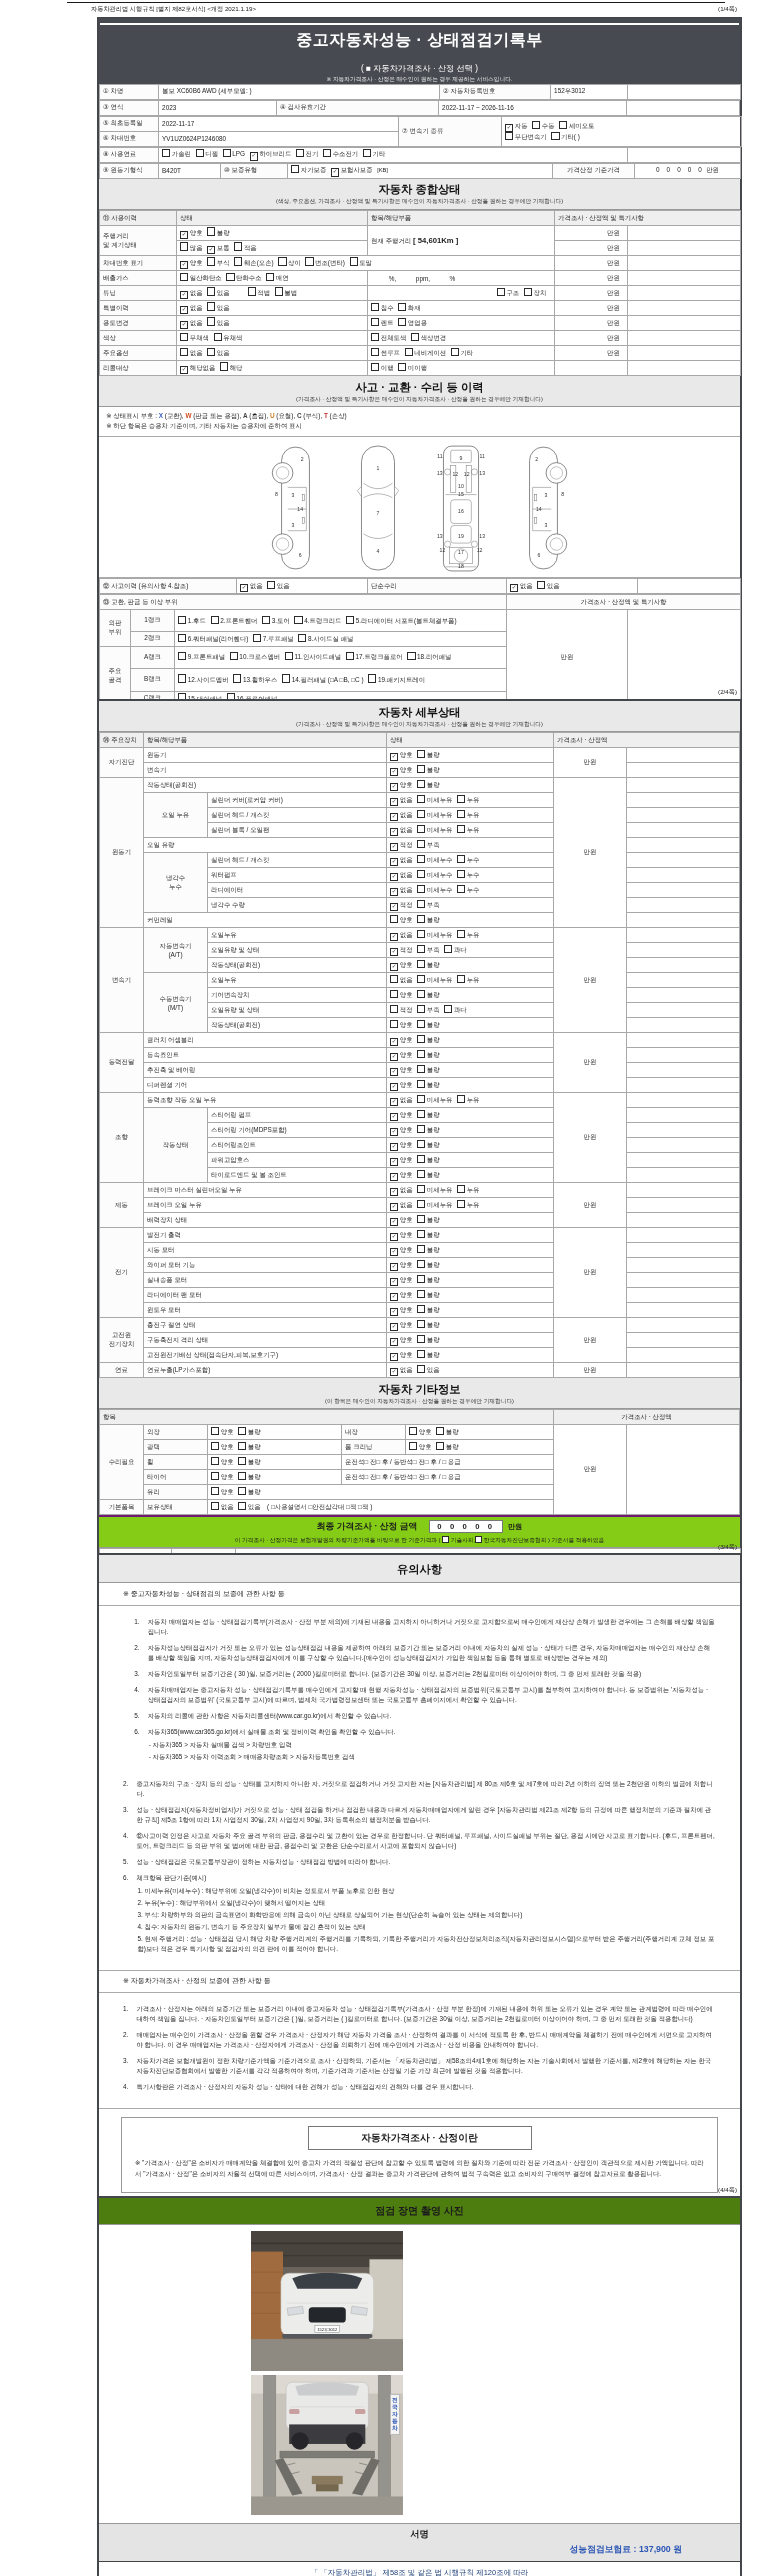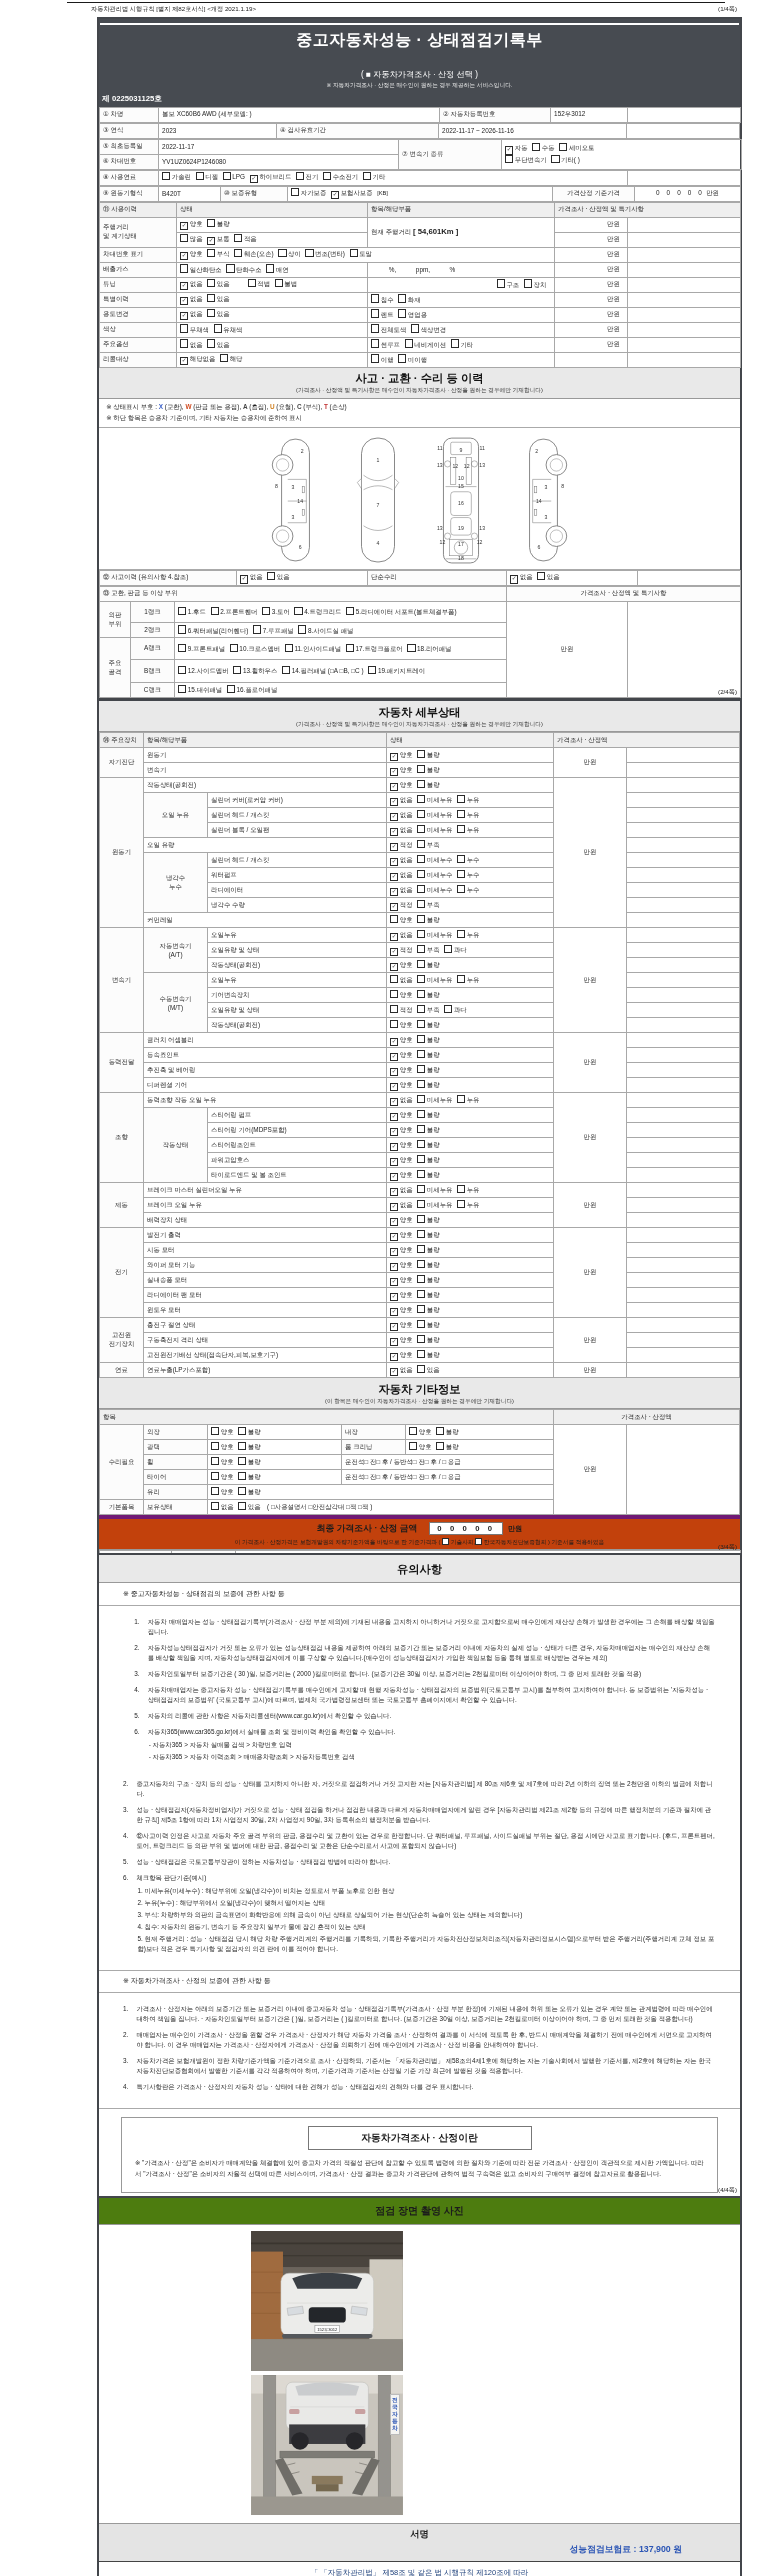--- a/index.html
+++ b/index.html
@@ -7,21 +7,21 @@
  font-family:"Liberation Sans","DejaVu Sans",sans-serif;color:#1c1c1c;}
 .topline{position:absolute;top:1.5px;left:67px;width:658px;height:1px;background:#1a1a1a}
 .meta{position:absolute;top:4.6px;left:91px;width:646px;font-size:6.2px;color:#222}
 .meta .pg{float:right}
 .pglabel{position:absolute;left:91px;width:646px;text-align:right;font-size:6.2px;color:#222}
 .page{position:absolute;left:97px;width:641px;background:#fff;border:2.1px solid #43464b;border-top-width:2.6px;border-bottom-width:3.1px}
 
 .dark{background:#474b51;color:#fff;padding-top:3.6px}
 .stripe{height:2.6px;background:#fff;margin:0 1px 5.2px 1px}
 .t-main{text-align:center;font-size:16px;font-weight:bold;letter-spacing:0.5px}
-.t-sub{text-align:center;font-size:8.2px;margin-top:18px}
+.t-sub{text-align:center;font-size:8.2px;margin-top:12px}
 .t-note{text-align:center;font-size:5.7px;margin-top:1.5px;color:#eee}
 .t-doc{font-size:7.7px;font-weight:bold;padding:4.1px 4.1px 2.6px 3.1px}
 
 .shead{background:#e9e9e9;text-align:center;padding:3.6px 0 2.6px;border-bottom:0.5px solid #999}
 .shead .st{font-size:11.3px;font-weight:bold;color:#111}
 .shead .ss{font-size:5.7px;color:#333;margin-top:1px}
 table{border-collapse:collapse;width:100%;table-layout:fixed}
 td{border:0.5px solid #a8a8a8;font-size:6.4px;padding:0.5px 3.1px;height:13px;vertical-align:middle;
  overflow:hidden;white-space:nowrap}
 td.lbl{background:#fcfcfc}
@@ -49,21 +49,21 @@
 .nitem .num{flex:none;width:13.4px}
 .nitem .txt{flex:1;white-space:normal}
 .nsub{margin:2.6px 0 0 1px}
 .indented{margin-left:11.3px}
 .divline{border-top:0.5px solid #aaa}
 .pbox-outer{margin:8.2px 21.6px 12.4px;border:0.5px solid #999;padding:8.2px 13.4px 12.4px}
 .pbox-title{width:222px;margin:0 auto 8.2px;border:0.5px solid #777;text-align:center;font-size:9.8px;
  font-weight:bold;padding:4.6px 0}
 .pbox-text{font-size:6.4px;line-height:1.65;white-space:normal}
 
-.finalstrip{background:#c2410c;border-top:4px solid #701a75;border-bottom:0.5px solid #999;padding:3.1px 0 2.6px;text-align:center}
+.finalstrip{background:#84cc16;border-top:2px solid #701a75;border-bottom:0.5px solid #999;padding:3.1px 0 2.6px;text-align:center}
 .finalstrip .row1{font-size:8.8px;font-weight:bold}
 .amountbox{display:inline-block;border:0.5px solid #777;background:#fff;padding:1px 7.2px;margin-left:9.3px;
  font-size:7.7px;letter-spacing:3.1px}
 .finalstrip .unit{font-size:7.2px;letter-spacing:0;margin-left:2.1px}
 .finalstrip .row2{font-size:5.7px;margin-top:2.1px}
 .finalstrip .row2 .cb{width:5.2px;height:5.2px}
 
 .photo-head{background:#4d7c0f;text-align:center;padding:6.2px 0;border-bottom:0.5px solid #999;
  font-size:10px;font-weight:bold}
 .photos{padding:5.2px 0 4.1px 152px}
@@ -85,21 +85,20 @@
   <span>자동차관리법 시행규칙 [별지 제82호서식] &lt;개정 2021.1.19&gt;</span>
   <span class="pg">(1/4쪽)</span>
 </div>
 
 <div class="page" style="top:17px">
   <div class="dark">
     <div class="stripe"></div>
     <div class="t-main">중고자동차성능 · 상태점검기록부</div>
     <div class="t-sub">( ■ 자동차가격조사 · 산정 선택 )</div>
     <div class="t-note">※ 자동차가격조사 · 산정은 매수인이 원하는 경우 제공하는 서비스입니다.</div>
-    <div class="t-doc">제 0225031125호</div>
   </div>
 
 
   <table>
       <colgroup>
         <col style="width:59px">
         <col style="width:281px">
         <col style="width:111px">
         <col style="width:77px">
         <col style="width:113px">
@@ -183,20 +182,24 @@
       <td class="lbl">⑨ 원동기형식</td>
       <td>B420T</td>
       <td class="lbl">⑩ 보증유형</td>
       <td><span><span class="opt"><span class="cb"></span>자가보증</span><span class="opt"><span class="cb">✓</span>보험사보증</span></span><span style="font-size:5.7px">[KB]</span></td>
       <td class="lbl ctr">가격산정 기준가격</td>
       <td class="ctr"><span style="letter-spacing:2.6px">0 0 0 0 0</span> <span>만원</span></td>
     </tr>
   </tbody>
     </table>
 
+  <div class="shead">
+    <div class="st">자동차 종합상태</div>
+    <div class="ss">(색상, 주요옵션, 가격조사 · 산정액 및 특기사항은 매수인이 자동차가격조사 · 산정을 원하는 경우에만 기재합니다)</div>
+  </div>
   <table>
     <colgroup>
         <col style="width:77px">
         <col style="width:191px">
         <col style="width:187px">
         <col style="width:73px">
         <col style="width:113px">
       </colgroup>
     <tbody>
         <tr style="height: 13.4px;">

